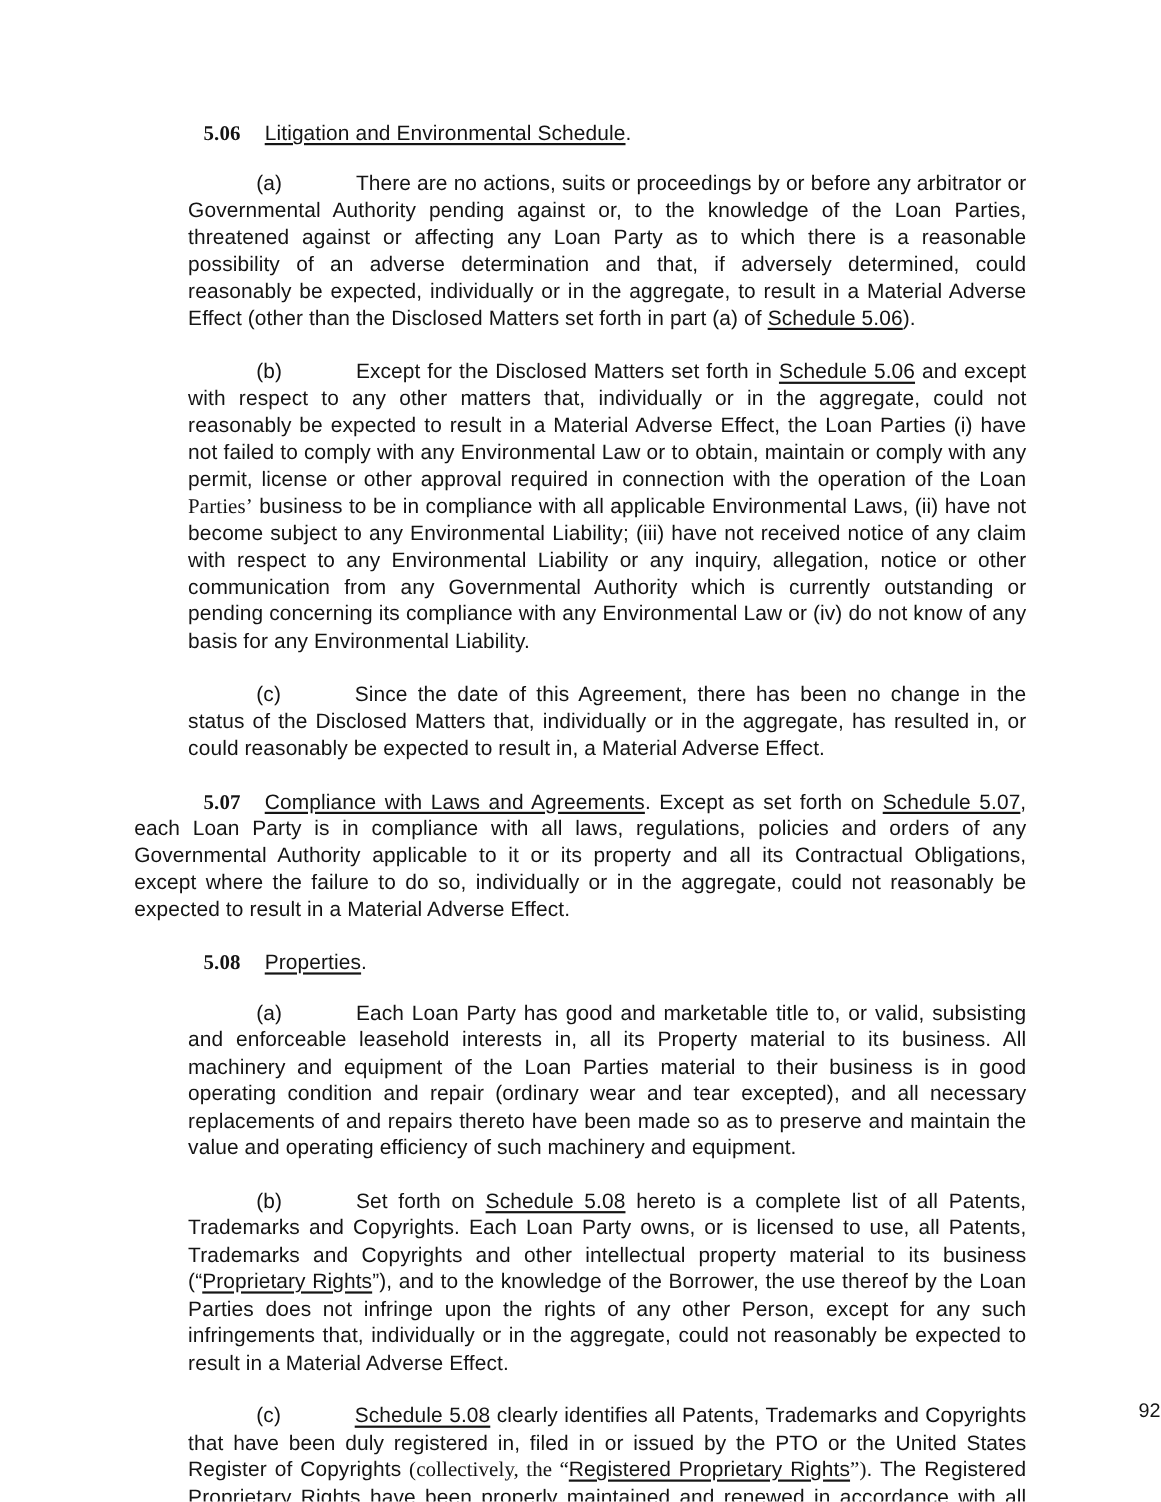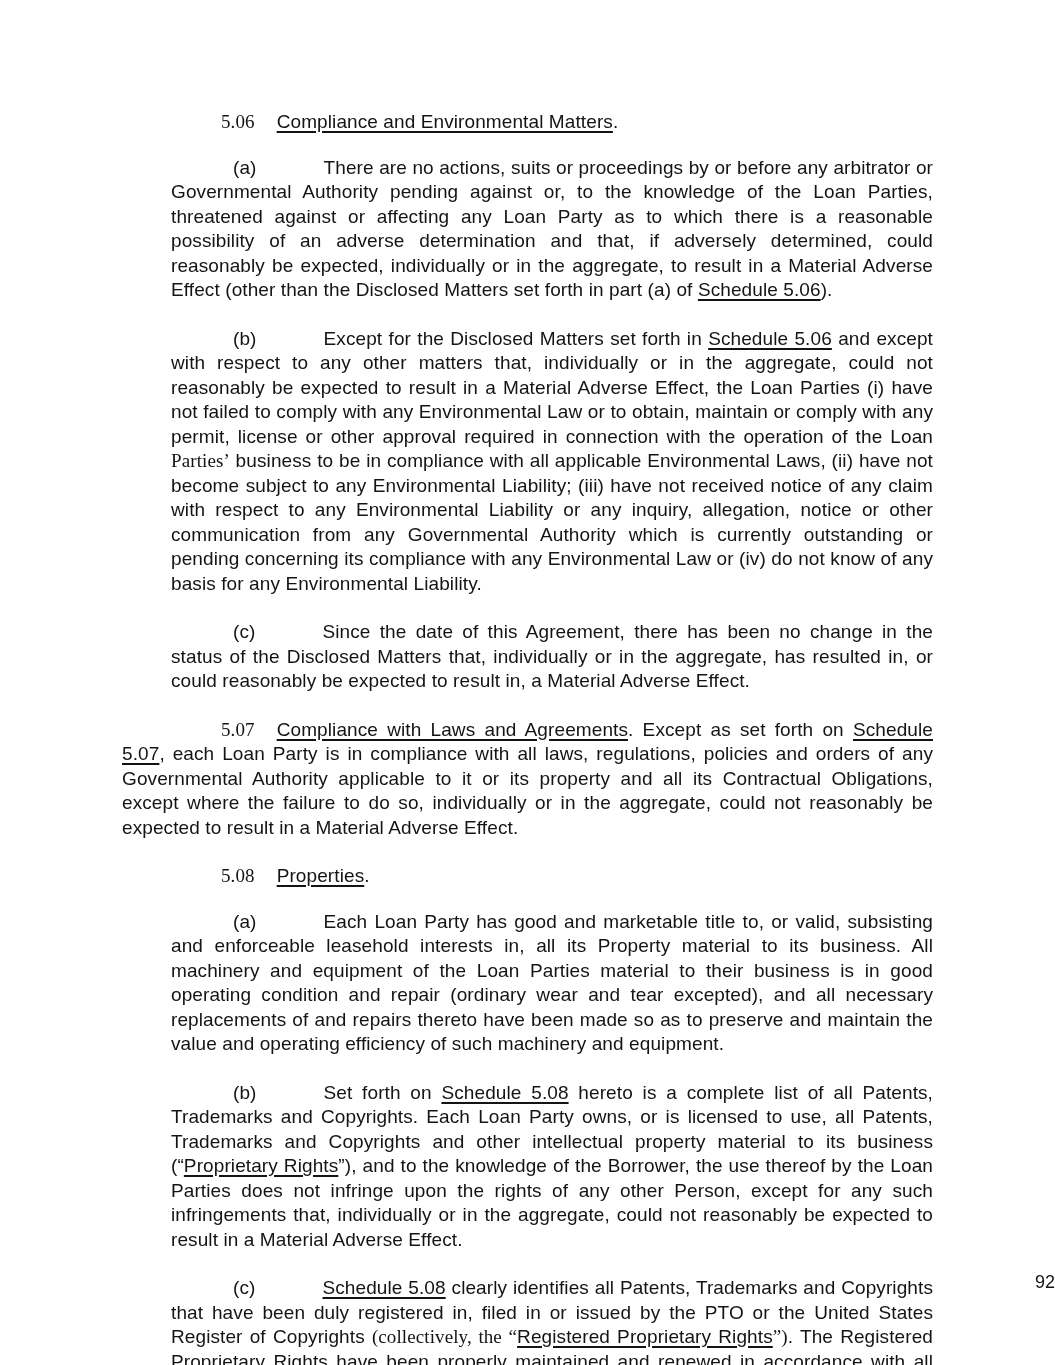--- a/index.html
+++ b/index.html
@@ -40,38 +40,38 @@
     text-align: justify;
   }
   p.cont {
     text-align-last: justify;
   }
   .u {
     text-decoration: underline;
     text-decoration-thickness: 2px;
     text-underline-offset: 3px;
   }
-  .b { font-weight: normal; margin-left: 36px; }
+  .b { font-weight: bold; }
   .serif { font-family: "Liberation Serif", serif; }
   .tab { display: inline-block; }
   footer.pagefoot {
     position: absolute;
     top: 1272px;
     left: 0;
     width: 100%;
     text-align: right;
     font-size: 18px;
     color: #141414;
   }
 </style>
 </head>
 <body>
 
 <main class="doc">
-    <p class="blk heading"><span class="run b serif">5.06</span><span class="tab" style="width: 22px;"></span><span class="run u">Compliance and Environmental Matters</span><span class="run">.</span></p>
+    <p class="blk heading"><span class="run b serif">5.06</span><span class="tab" style="width: 22px;"></span><span class="run u">Litigation and Environmental Schedule</span><span class="run">.</span></p>
     <p class="blk indented"><span class="run">(a)</span><span class="tab" style="width: 67px;"></span><span class="run">There are no actions, suits or proceedings by or before any arbitrator or Governmental Authority pending against or, to the knowledge of the Loan Parties, threatened against or affecting any Loan Party as to which there is a reasonable possibility of an adverse determination and that, if adversely determined, could reasonably be expected, individually or in the aggregate, to result in a Material Adverse Effect (other than the Disclosed Matters set forth in part (a) of </span><span class="run u">Schedule 5.06</span><span class="run">).</span></p>
     <p class="blk indented"><span class="run">(b)</span><span class="tab" style="width: 67px;"></span><span class="run">Except for the Disclosed Matters set forth in </span><span class="run u">Schedule 5.06</span><span class="run"> and except with respect to any other matters that, individually or in the aggregate, could not reasonably be expected to result in a Material Adverse Effect, the Loan Parties (i) have not failed to comply with any Environmental Law or to obtain, maintain or comply with any permit, license or other approval required in connection with the operation of the Loan </span><span class="run serif">Parties’</span><span class="run"> business to be in compliance with all applicable Environmental Laws, (ii) have not become subject to any Environmental Liability; (iii) have not received notice of any claim with respect to any Environmental Liability or any inquiry, allegation, notice or other communication from any Governmental Authority which is currently outstanding or pending concerning its compliance with any Environmental Law or (iv) do not know of any basis for any Environmental Liability.</span></p>
     <p class="blk indented"><span class="run">(c)</span><span class="tab" style="width: 67px;"></span><span class="run">Since the date of this Agreement, there has been no change in the status of the Disclosed Matters that, individually or in the aggregate, has resulted in, or could reasonably be expected to result in, a Material Adverse Effect.</span></p>
     <p class="blk body"><span class="run b serif">5.07</span><span class="tab" style="width: 22px;"></span><span class="run u">Compliance with Laws and Agreements</span><span class="run">. Except as set forth on </span><span class="run u">Schedule 5.07</span><span class="run">, each Loan Party is in compliance with all laws, regulations, policies and orders of any Governmental Authority applicable to it or its property and all its Contractual Obligations, except where the failure to do so, individually or in the aggregate, could not reasonably be expected to result in a Material Adverse Effect.</span></p>
     <p class="blk heading"><span class="run b serif">5.08</span><span class="tab" style="width: 22px;"></span><span class="run u">Properties</span><span class="run">.</span></p>
     <p class="blk indented"><span class="run">(a)</span><span class="tab" style="width: 67px;"></span><span class="run">Each Loan Party has good and marketable title to, or valid, subsisting and enforceable leasehold interests in, all its Property material to its business. All machinery and equipment of the Loan Parties material to their business is in good operating condition and repair (ordinary wear and tear excepted), and all necessary replacements of and repairs thereto have been made so as to preserve and maintain the value and operating efficiency of such machinery and equipment.</span></p>
     <p class="blk indented"><span class="run">(b)</span><span class="tab" style="width: 67px;"></span><span class="run">Set forth on </span><span class="run u">Schedule 5.08</span><span class="run"> hereto is a complete list of all Patents, Trademarks and Copyrights. Each Loan Party owns, or is licensed to use, all Patents, Trademarks and Copyrights and other intellectual property material to its business (“</span><span class="run u">Proprietary Rights</span><span class="run">”), and to the knowledge of the Borrower, the use thereof by the Loan Parties does not infringe upon the rights of any other Person, except for any such infringements that, individually or in the aggregate, could not reasonably be expected to result in a Material Adverse Effect.</span></p>
     <p class="blk indented cont"><span class="run">(c)</span><span class="tab" style="width: 67px;"></span><span class="run u">Schedule 5.08</span><span class="run"> clearly identifies all Patents, Trademarks and Copyrights that have been duly registered in, filed in or issued by the PTO or the United States Register of Copyrights </span><span class="run serif">(collectively, the “</span><span class="run u">Registered Proprietary Rights</span><span class="run serif">”)</span><span class="run">. The Registered Proprietary Rights have been properly maintained and renewed in accordance with all applicable provisions of law and administrative regulations in the United States, as applicable. The Loan Parties have taken commercially reasonable steps to protect the Registered Proprietary Rights material to their</span></p>
   </main>
 

